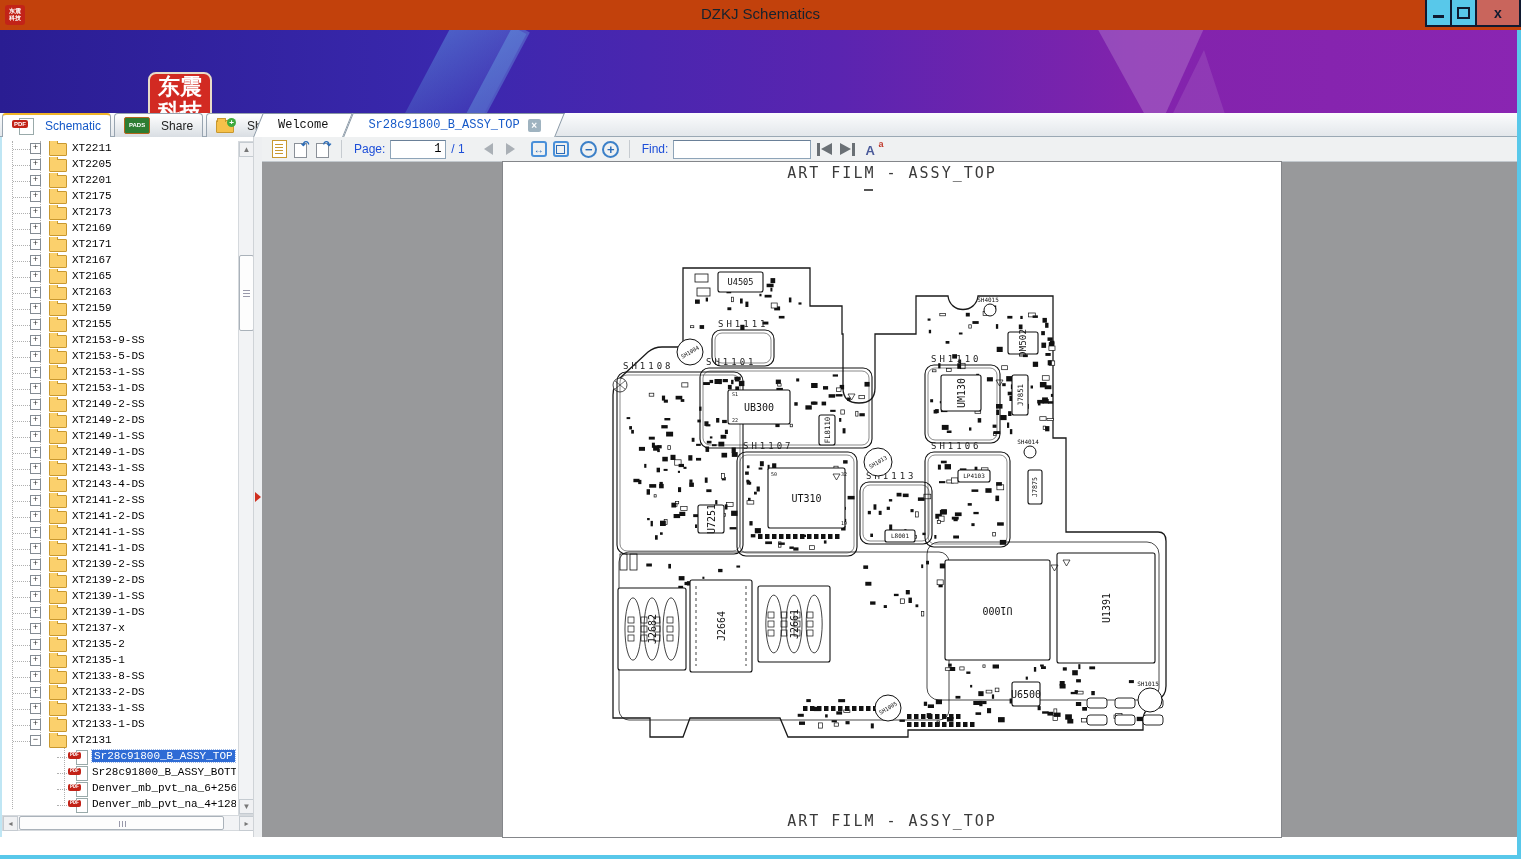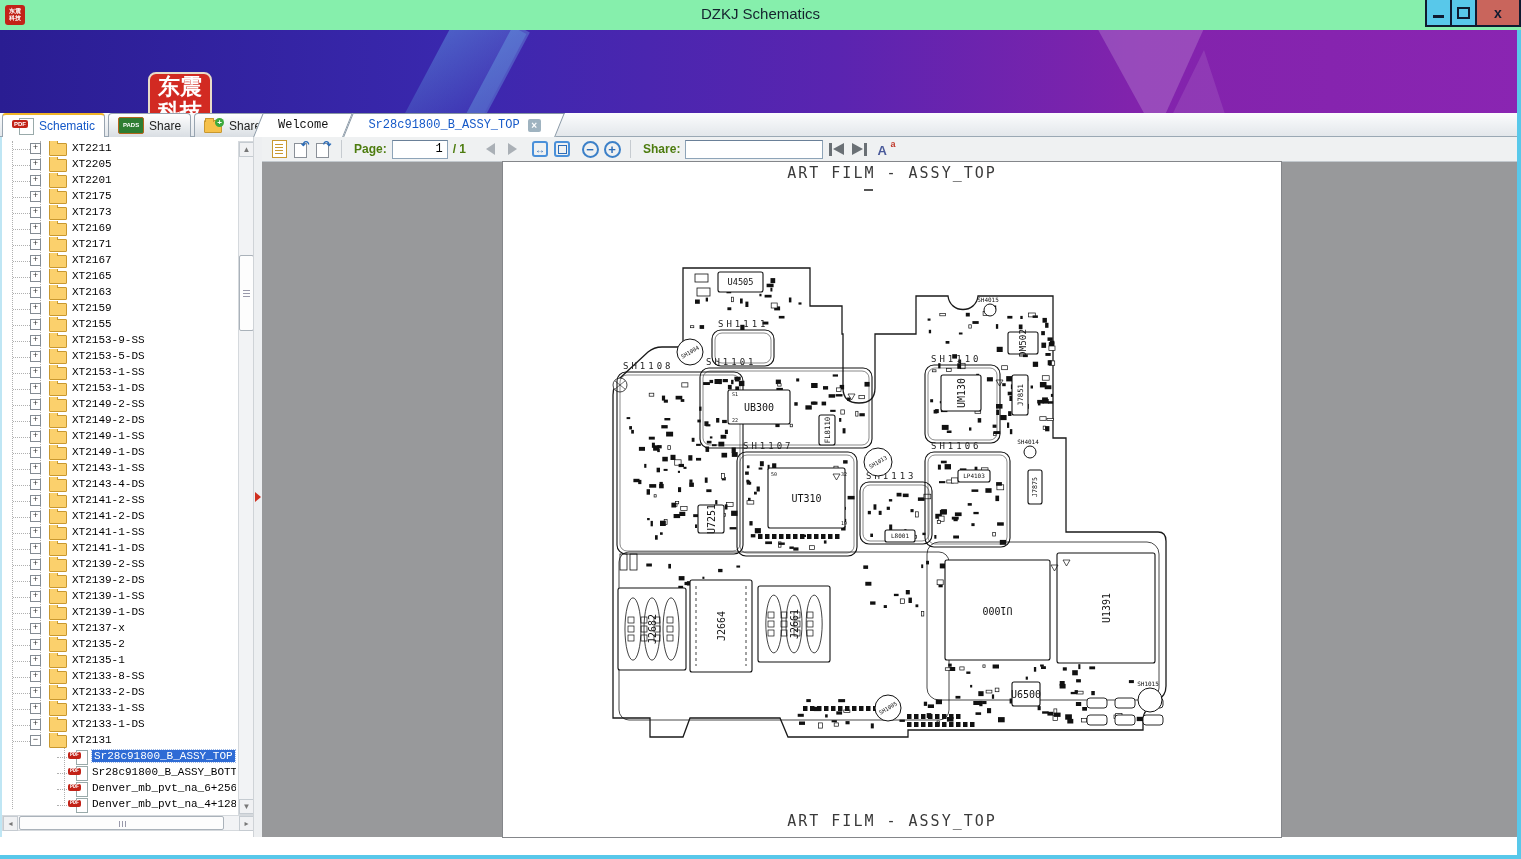--- a/index.html
+++ b/index.html
@@ -1,19 +1,19 @@
 <!DOCTYPE html>
 <html><head>
 <meta charset="utf-8">
 <style>
   html,body{margin:0;padding:0;background:#444;}
   .app{position:relative;width:1521px;height:859px;overflow:hidden;
        font-family:"Liberation Sans",sans-serif;background:#fff;user-select:none;}
   
-  .titlebar{position:absolute;left:0;top:0;width:100%;height:30px;background:#86efac;}
+  .titlebar{position:absolute;left:0;top:0;width:100%;height:30px;background:#c2410c;}
   .title-logo{position:absolute;left:5px;top:5px;width:20px;height:20px;background:#C22318;
       border-radius:3px;color:#fff;font-size:6px;line-height:7px;text-align:center;
       font-weight:bold;padding-top:3px;box-sizing:border-box;overflow:hidden;}
   .title-text{position:absolute;left:0;right:0;top:5px;text-align:center;font-size:15px;color:#15222e;}
   .win-buttons{position:absolute;right:0;top:0;display:flex;}
   .win-btn{width:27px;height:27px;border:2px solid #101a30;border-top:none;background:#58C8EA;
       display:flex;align-items:center;justify-content:center;margin-left:-2px;box-sizing:border-box;}
   .win-btn.close{width:46px;background:#C9655C;}
   .glyph-min{width:11px;height:3px;background:#101a30;margin-top:8px;}
   .glyph-max{width:9px;height:8px;border:2px solid #101a30;}
@@ -30,21 +30,21 @@
       border:2px solid #E8DCC8;border-radius:8px;box-sizing:border-box;color:#fff;
       font-weight:bold;font-size:22px;line-height:25px;text-align:center;overflow:hidden;}
   .banner-brand{position:absolute;left:232px;top:48px;font-size:42px;font-weight:bold;color:#fff;
       text-shadow:0 2px 4px rgba(0,0,0,.45);letter-spacing:1px;}
   .banner-tagline{position:absolute;left:790px;top:52px;width:630px;text-align:center;font-size:29px;
       font-weight:600;color:#fff;text-shadow:1px 2px 3px rgba(0,0,0,.55);}
   
   .tabstrip{position:absolute;left:0;top:113px;width:100%;height:24px;
       background:linear-gradient(#fbfcfd,#e3e7eb);border-bottom:1px solid #9aa8b4;box-sizing:border-box;}
   .modetabs{position:absolute;left:2px;top:0;height:24px;display:flex;}
-  .modetab{display:flex;align-items:center;gap:5px;padding:0 9px;height:24px;box-sizing:border-box;
+  .modetab{display:flex;align-items:center;gap:11px;padding:0 9px;height:24px;box-sizing:border-box;
       border:1px solid #98a4b0;border-bottom:none;border-radius:4px 4px 0 0;margin-right:3px;
       background:linear-gradient(#ffffff,#d9dee3);font-size:12px;color:#222;cursor:default;}
   .modetab.active{background:#fff;border-top:2px solid #F0B428;color:#1458C8;}
   .pdf-ic{position:relative;width:22px;height:16px;flex:none;}
   .pdf-ic .pg{position:absolute;right:0;top:0;width:13px;height:15px;background:#fff;border:1px solid #9aa;}
   .pdf-ic .badge{position:absolute;left:0;top:2px;background:#C22318;color:#fff;font-size:6px;
       font-weight:bold;padding:1px 2px;border-radius:2px;}
   .pads-ic{width:24px;height:15px;background:#2E7D32;border:1px solid #B5651D;border-radius:2px;
       color:#fff;font-size:6px;font-weight:bold;text-align:center;line-height:15px;flex:none;}
   .share-ic{position:relative;width:20px;height:15px;flex:none;}
@@ -75,21 +75,21 @@
   .ic-copy .a{position:absolute;right:-1px;top:-1px;font-size:10px;color:#2b6cb8;font-weight:bold;line-height:1;}
   .tri{width:0;height:0;border-top:6px solid transparent;border-bottom:6px solid transparent;}
   .tri.left{border-right:9px solid #aab0b6;}
   .tri.right{border-left:9px solid #aab0b6;}
   .ic-fit{width:16px;height:16px;border:2px solid #4a90d9;border-radius:3px;color:#2b6cb8;
       font-size:10px;font-weight:bold;display:flex;align-items:center;justify-content:center;box-sizing:border-box;}
   .ic-fit .inbox{width:7px;height:7px;border:1px solid #2b6cb8;}
   .ic-zoom{width:17px;height:17px;border:2px solid #3C80C8;border-radius:50%;color:#2b6cb8;
       font-size:13px;font-weight:bold;display:flex;align-items:center;justify-content:center;
       box-sizing:border-box;line-height:1;}
-  .tb-label{font-size:12px;color:#4d7c0f;margin:0 5px;font-weight:bold;}
+  .tb-label{font-size:12px;color:#1d4ed8;margin:0 5px;}
   .tb-input{height:17px;border:1px solid #8ea4b8;border-top-color:#6a8098;background:#fff;
       font-family:"Liberation Mono",monospace;font-size:12px;padding:0 4px;box-sizing:content-box;}
   .page-input{width:46px;text-align:right;}
   .find-input{width:128px;}
   .ic-find{position:relative;width:16px;height:13px;margin-left:6px;}
   .ic-find .bar{position:absolute;top:0;width:3px;height:13px;background:#6a7075;}
   .ic-find .t{position:absolute;top:0;width:0;height:0;border-top:6.5px solid transparent;border-bottom:6.5px solid transparent;}
   .ic-find.prev .bar{left:0;} .ic-find.prev .t{left:4px;border-right:11px solid #6a7075;}
   .ic-find.next .bar{right:0;} .ic-find.next .t{right:4px;border-left:11px solid #6a7075;}
   .ic-font{margin-left:10px;position:relative;width:18px;height:16px;}
@@ -247,21 +247,21 @@
           <span class="inbox"></span>
         </span>
       </div>
     <div class="tb-ic" style="margin-left:6px">
         <span class="ic-zoom">−</span>
       </div>
     <div class="tb-ic">
         <span class="ic-zoom">+</span>
       </div>
     <div class="tb-sep"></div>
-    <span class="tb-label">Share:</span>
+    <span class="tb-label">Find:</span>
     <input class="tb-input find-input" value="" style="">
     <div class="ic-find prev">
         <span class="bar"></span>
         <span class="t"></span>
       </div>
     <div class="ic-find next">
         <span class="bar"></span>
         <span class="t"></span>
       </div>
     <div class="ic-font"><span class="A">A</span><span class="a">a</span></div>

